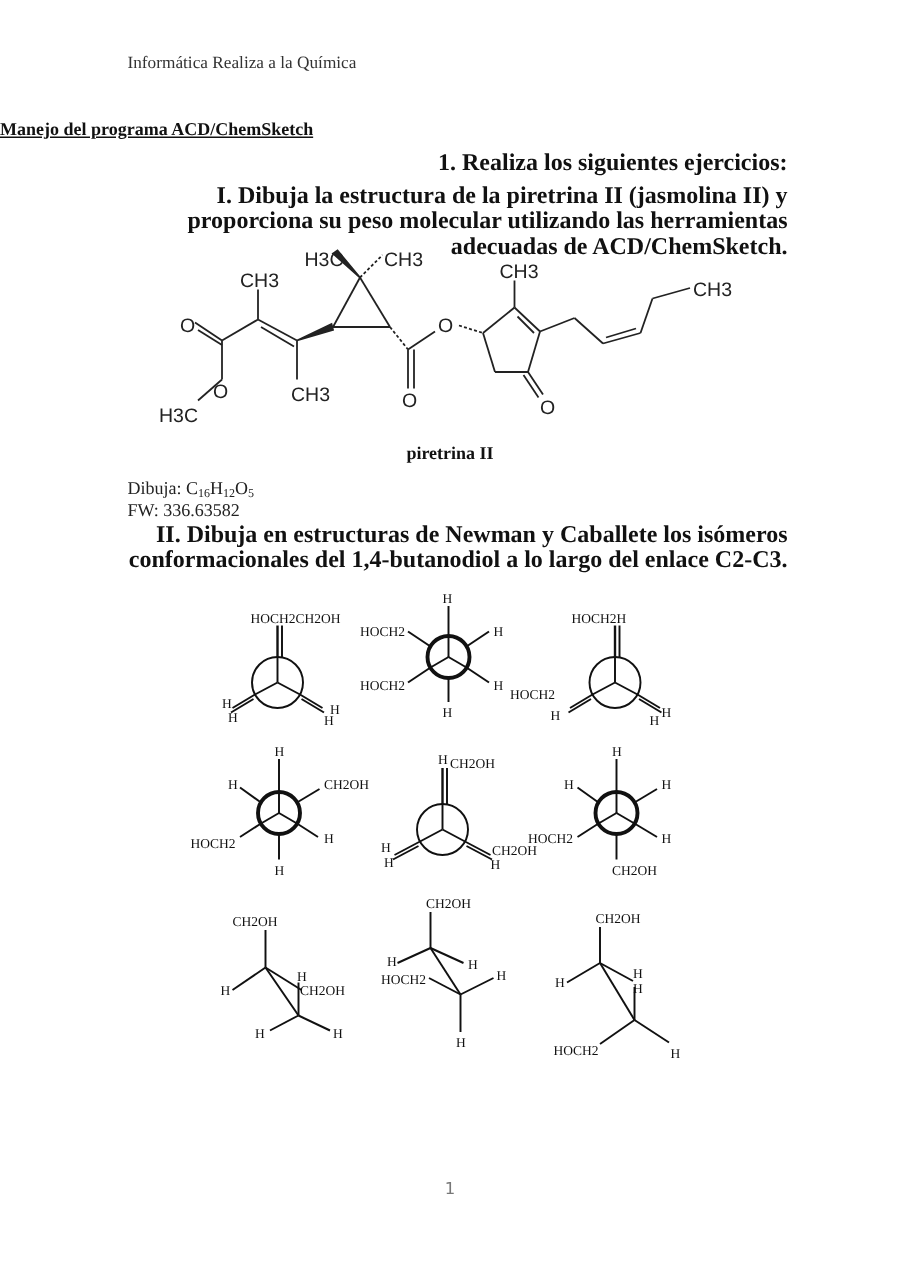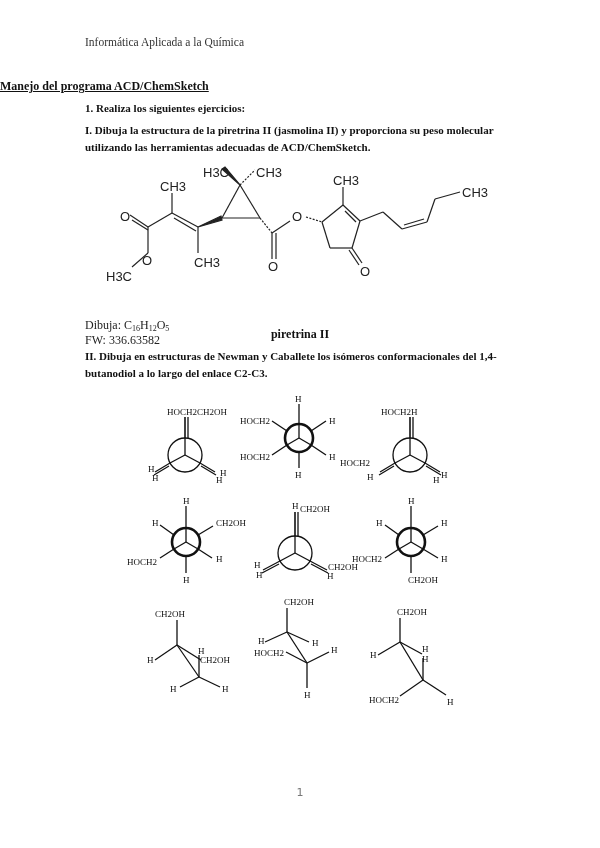--- a/index.html
+++ b/index.html
@@ -2,33 +2,33 @@
 <html><head>
 <meta charset="utf-8">
 <style>
   html, body { margin: 0; padding: 0; background: #ffffff; }
   body { width: 600px; height: 848px; position: relative; overflow: hidden;
          font-family: "Liberation Serif", "DejaVu Serif", serif; color: #111; }
   .abs { position: absolute; }
   .header { left: 85px; top: 36px; font-size: 11.5px; color: #333; }
   .title { left: 0; width: 600px; top: 79px; text-align: left; font-size: 12px; font-weight: bold; }
   .title span { text-decoration: underline; }
-  .sec { left: 85px; font-size: 11px; font-weight: bold; line-height: 17px; width: 440px; }
+  .sec { left: 85px; font-size: 16px; font-weight: bold; line-height: 17px; width: 440px; text-align: right; }
   .plain { left: 85px; font-size: 12px; line-height: 15px; color: #222; }
-  .caption { left: 0; width: 600px; text-align: center; font-weight: bold; font-size: 12px; top: 295px; margin-top: 32px; }
+  .caption { left: 0; width: 600px; text-align: center; font-weight: bold; font-size: 12px; top: 295px; }
   sub { font-size: 8px; vertical-align: -2px; text-align: right; }
   svg text { font-family: "Liberation Serif", "DejaVu Serif", serif; }
   .mol text { font-family: "Liberation Sans", "DejaVu Sans", sans-serif; }
   .pagenum { left: 0; width: 600px; text-align: center; top: 786px; font-size: 11px; color: #777;
              font-family: "DejaVu Sans", sans-serif; }
 </style>
 </head>
 <body>
 
-<div class="abs header">Informática Aplicada a la Química</div>
+<div class="abs header">Informática Realiza a la Química</div>
 
 <div class="abs title"><span>Manejo del programa ACD/ChemSketch</span></div>
 
 <div class="abs sec" style="top:100px">1. Realiza los siguientes ejercicios:</div>
 <div class="abs sec" style="top:122px">I. Dibuja la estructura de la piretrina II (jasmolina II) y proporciona su peso molecular utilizando las herramientas adecuadas de ACD/ChemSketch.</div>
 
 <svg class="abs mol" style="left:90px;top:155px" width="420" height="140" viewBox="0 0 420 140">
   <g stroke="#222" stroke-width="1.2" fill="none">
 
     <line x1="40" y1="60" x2="58" y2="72"></line>

